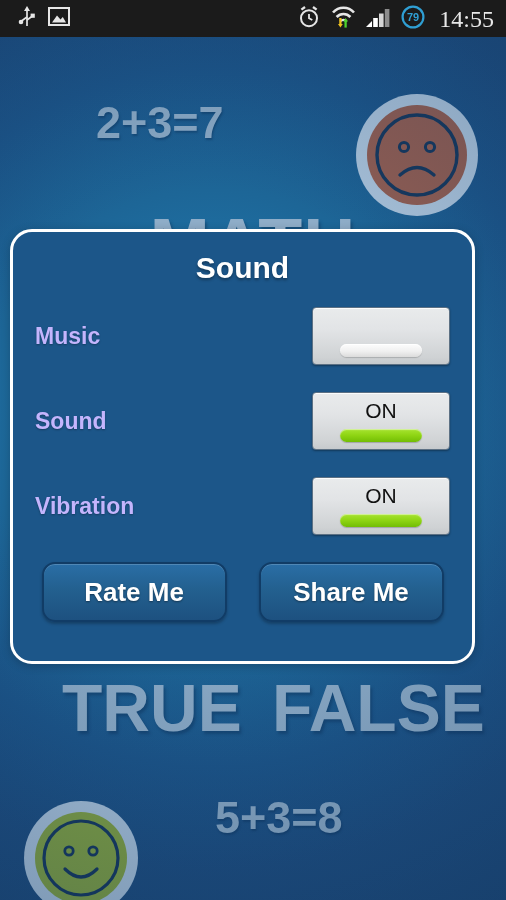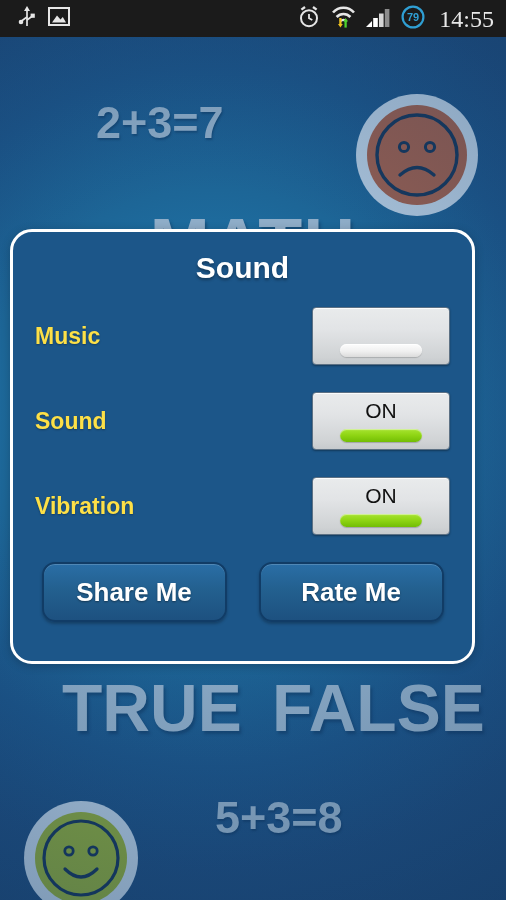--- a/index.html
+++ b/index.html
@@ -107,21 +107,21 @@
 
   .row {
     position:absolute; left:0; right:0; height:60px;
     display:flex; align-items:center;
   }
   #row-music     { top:74px; }
   #row-sound     { top:159px; }
   #row-vibration { top:244px; }
 
   .row-label {
-    color:#fde047; font-size:23px; font-weight:bold;
+    color:#c4b5fd; font-size:23px; font-weight:bold;
     margin-left:22px;
     text-shadow:0 1px 2px rgba(0,0,0,0.3);
     white-space:nowrap;
   }
 
   .toggle {
     margin-left:auto; margin-right:22px;
     width:138px; height:58px;
     border:1px solid #5d7184;
     border-radius:4px;
@@ -293,18 +293,18 @@
 
     <div class="row" id="row-vibration">
       <span class="row-label">Vibration</span>
       <div class="toggle">
         <span class="tg-text">ON</span>
         <span class="tg-bar on"></span>
       </div>
     </div>
 
     <div id="dlg-buttons">
+      <button class="dlg-btn">Rate Me</button>
       <button class="dlg-btn">Share Me</button>
-      <button class="dlg-btn">Rate Me</button>
     </div>
   </div>
 
 </div>
 
 </body></html>

